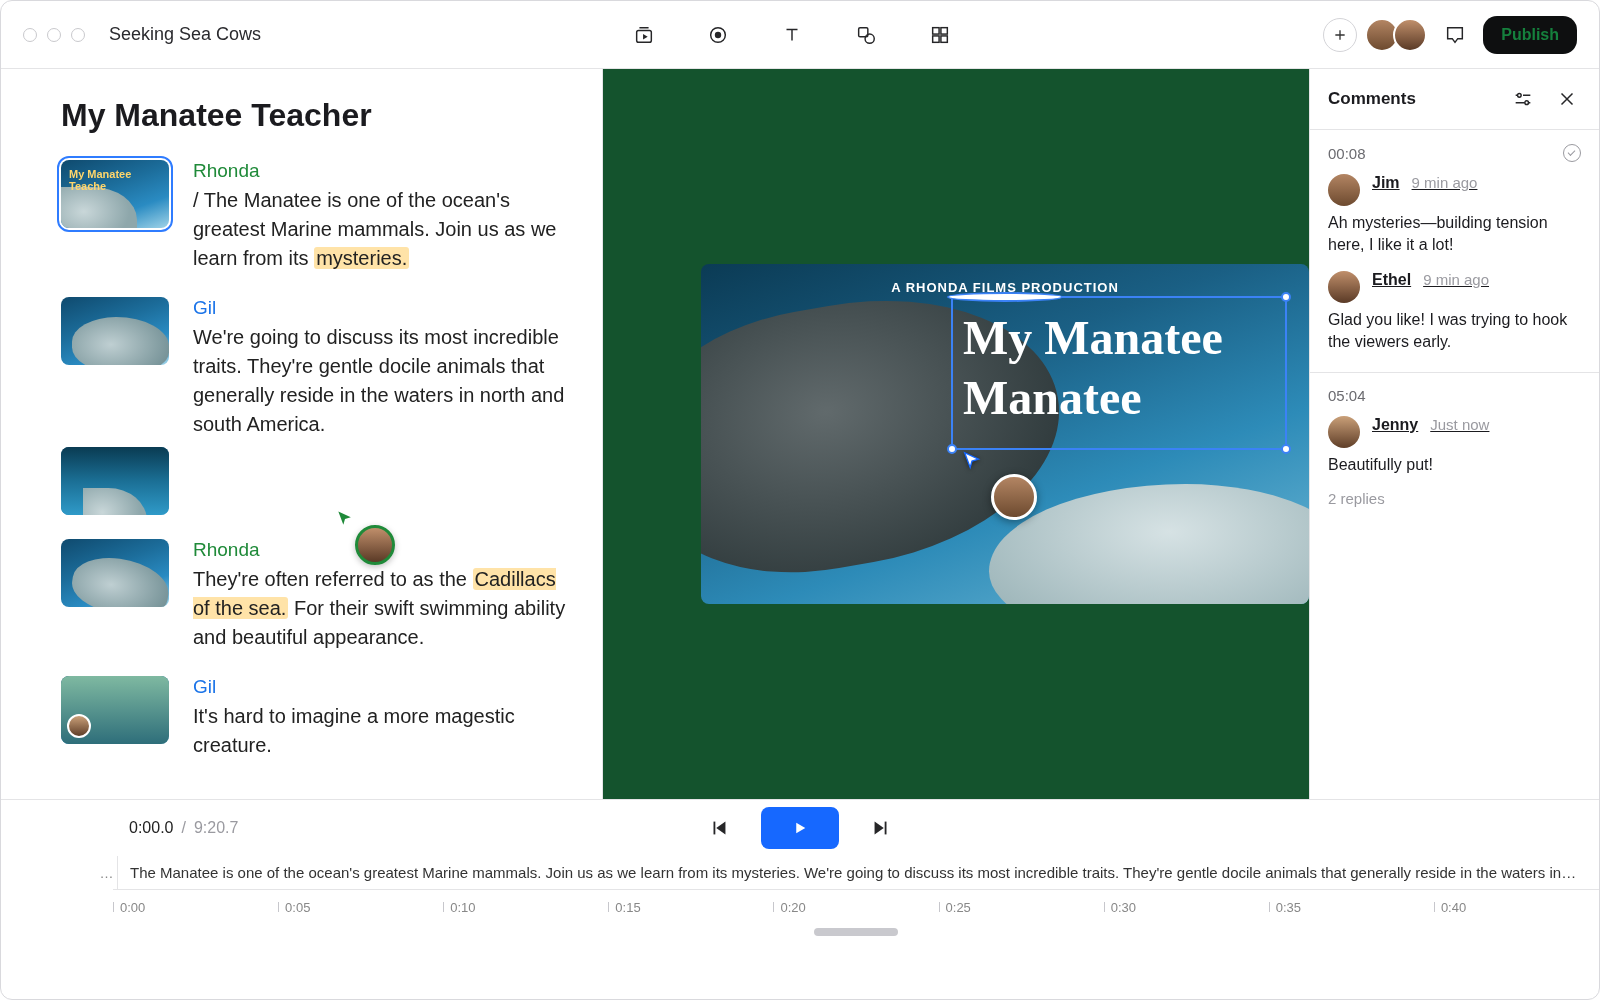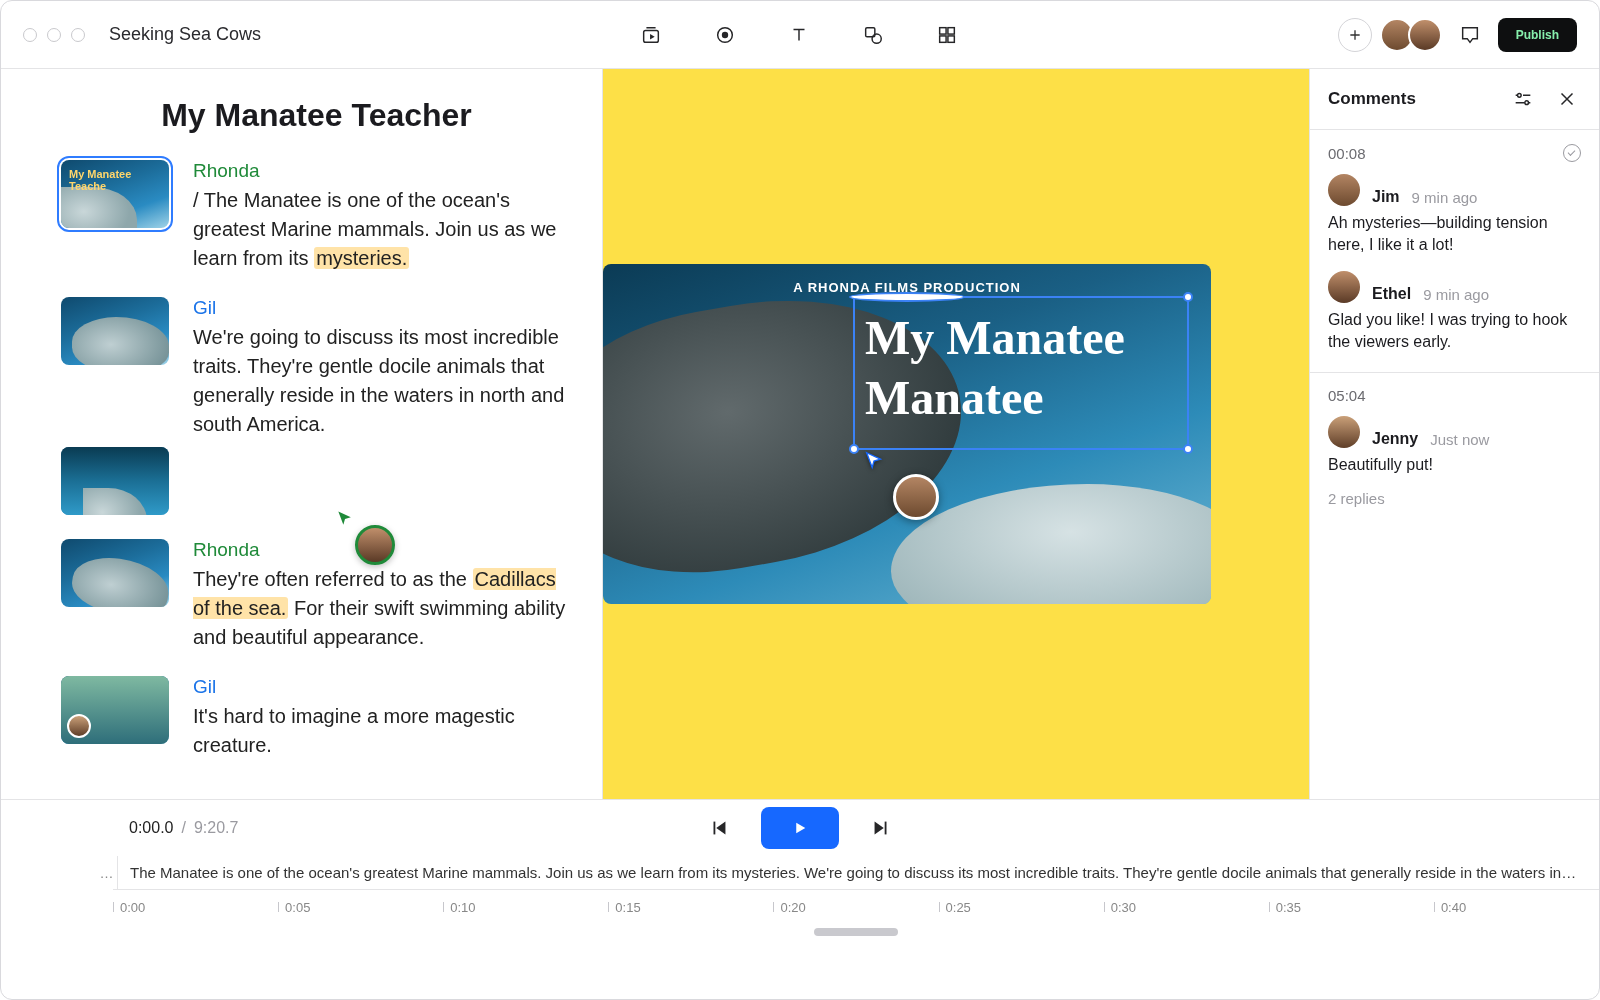--- a/index.html
+++ b/index.html
@@ -34,69 +34,69 @@
   .traffic span{width:14px;height:14px;border-radius:50%;border:1.5px solid #c9c9cd;background:#fff;}
   .doc-title{font-size:18px;font-weight:500;color:#2a2a2e;}
   .tb-center{flex:1;display:flex;justify-content:center;gap:46px;}
   .tb-right{display:flex;align-items:center;gap:14px;}
   .icon-btn{width:28px;height:28px;display:flex;align-items:center;justify-content:center;color:#262628;}
   .icon-btn svg{width:22px;height:22px;stroke:currentColor;fill:none;stroke-width:1.6;}
   .add-btn{width:34px;height:34px;border-radius:50%;border:1.5px solid #d4d4d8;display:flex;align-items:center;justify-content:center;}
   .avatar{width:34px;height:34px;border-radius:50%;display:flex;align-items:center;justify-content:center;font-weight:600;color:#fff;}
   .avatar-lane{display:flex;}
   .avatar-lane .avatar{margin-left:-6px;border:2px solid #fff;}
-  .publish{background:var(--black);color:#86efac;border:none;border-radius:8px;padding:10px 18px;font-size:12px;font-weight:600;}
+  .publish{background:var(--black);color:#15803d;border:none;border-radius:14px;padding:10px 18px;font-size:16px;font-weight:600;}
   
   .main{
     height:730px;display:flex;
   }
   .left{
     width:602px;border-right:1px solid var(--border);
     padding:28px 30px 0 60px;overflow:hidden;position:relative;
   }
-  .page-title{font-size:32px;font-weight:600;margin:0 0 26px;text-align:center;}
+  .page-title{font-size:32px;font-weight:600;margin:0 0 26px;}
   .script{display:flex;flex-direction:column;gap:24px;}
   .line{display:flex;gap:24px;position:relative;}
   .thumb{width:108px;height:68px;border-radius:8px;flex:none;overflow:hidden;position:relative;background:linear-gradient(160deg,#0f4a6e,#1c6d9b 40%,#2a8bc2 70%,#9fd3e8);}
   .thumb.sel{outline:2px solid #2f7cff;outline-offset:2px;}
   .thumb .mana{position:absolute;left:0;bottom:0;width:70%;height:60%;background:radial-gradient(60% 80% at 30% 60%,#c9d7d9,#8ea7ab);border-top-right-radius:60% 80%;}
   .thumb .mana2{position:absolute;left:10%;bottom:-10%;width:90%;height:80%;background:radial-gradient(70% 80% at 40% 50%,#bfcfd2,#6d8b90);border-radius:50% 60% 40% 50%;}
   .thumb .sea{position:absolute;inset:0;background:linear-gradient(#0a3b52,#1b6f95 50%,#2f9ac8);}
   .thumb .txt{position:absolute;top:8px;left:8px;color:#ffd66b;font-size:11px;font-weight:600;line-height:1.1;}
   .speaker{font-size:19px;font-weight:500;margin-bottom:4px;}
   .sp-rhonda{color:var(--green);}
   .sp-gil{color:var(--blue);}
   .body{font-size:20px;line-height:1.45;color:#222;}
   .hl{background:var(--highlight);border-radius:3px;padding:0 2px;}
   .collab-cursor{position:absolute;left:334px;top:440px;pointer-events:none;}
   .collab-cursor svg{width:20px;height:20px;}
   .collab-cursor .av{position:absolute;left:20px;top:16px;width:40px;height:40px;border-radius:50%;border:3px solid var(--green);box-shadow:0 2px 6px rgba(0,0,0,.25);}
   
-  .stage{flex:1;background:#fde047;display:flex;align-items:center;justify-content:flex-start;}
+  .stage{flex:1;background:#14532d;display:flex;align-items:center;justify-content:flex-end;}
   .frame{width:608px;height:340px;border-radius:8px;position:relative;overflow:hidden;background:linear-gradient(160deg,#0b3b55,#1a5f84 35%,#2d8bb8 65%,#6fb9d6);}
   .frame .mana-big{position:absolute;left:-60px;top:40px;width:420px;height:260px;background:radial-gradient(60% 70% at 45% 40%,#616a6c,#2f3a3c);border-radius:50% 60% 60% 50%;transform:rotate(-10deg);}
   .frame .blob{position:absolute;right:-40px;bottom:-40px;width:360px;height:160px;background:radial-gradient(60% 70% at 50% 30%,#d6e2e4,#9fb7bb);border-radius:60% 50% 40% 50%;}
   .overlay{position:absolute;top:16px;left:0;right:0;text-align:center;font-size:13px;font-weight:700;letter-spacing:1px;color:#fff;}
   .title-sel{position:absolute;left:250px;top:32px;width:336px;height:154px;border:2px solid #3b82f6;padding:0 10px;}
   .title-sel .h{position:absolute;width:10px;height:10px;background:#fff;border:2px solid #3b82f6;border-radius:50%;}
   .h.tl{left:-6px;top:-6px}.h.tr{right:-6px;top:-6px}.h.bl{left:-6px;bottom:-6px}.h.br{right:-6px;bottom:-6px}
   .title-txt{font-family:Georgia,serif;font-size:48px;font-weight:600;color:#fff;line-height:1.25;margin-top:10px;}
   .cursor-inframe{position:absolute;left:260px;top:186px;color:#fff;}
   .cursor-inframe svg{width:22px;height:22px;filter:drop-shadow(0 1px 2px rgba(0,0,0,.5));}
   .user-bubble{position:absolute;left:290px;top:210px;width:46px;height:46px;border-radius:50%;border:3px solid #fff;box-shadow:0 2px 8px rgba(0,0,0,.4);}
   
   .comments{width:290px;border-left:1px solid var(--border);display:flex;flex-direction:column;}
   .c-head{display:flex;align-items:center;justify-content:space-between;padding:16px 18px;border-bottom:1px solid var(--border);}
   .c-head h3{margin:0;font-size:17px;font-weight:600;}
   .c-head .r{display:flex;gap:16px;color:#555;}
   .thread{padding:14px 18px 18px;border-bottom:1px solid var(--border);}
   .ts-row{display:flex;justify-content:space-between;align-items:center;color:#6b6b70;font-size:15px;margin-bottom:12px;}
   .check{width:18px;height:18px;border:1.6px solid #9a9aa0;border-radius:50%;position:relative;}
   .check::after{content:"";position:absolute;left:4px;top:5px;width:6px;height:3px;border-left:1.6px solid #9a9aa0;border-bottom:1.6px solid #9a9aa0;transform:rotate(-45deg);}
-  .c-row{display:flex;align-items:flex-end;gap:12px;margin-bottom:6px;}
+  .c-row{display:flex;align-items:flex-start;gap:12px;margin-bottom:6px;text-decoration:underline;}
   .c-row .avatar{width:32px;height:32px;font-size:14px;}
   .c-name{font-weight:600;font-size:16px;}
   .c-time{color:#9a9aa0;font-size:15px;}
   .c-body{font-size:16px;line-height:1.4;margin:2px 0 14px;}
   .replies{color:#9a9aa0;font-size:15px;}
   
   .footer{height:200px;border-top:1px solid var(--border);}
   .controls{height:56px;display:flex;align-items:center;padding:0 28px 0 128px;position:relative;}
   .time-cur{font-size:16px;color:#222;}
   .time-sep{margin:0 8px;color:#9a9aa0;}

